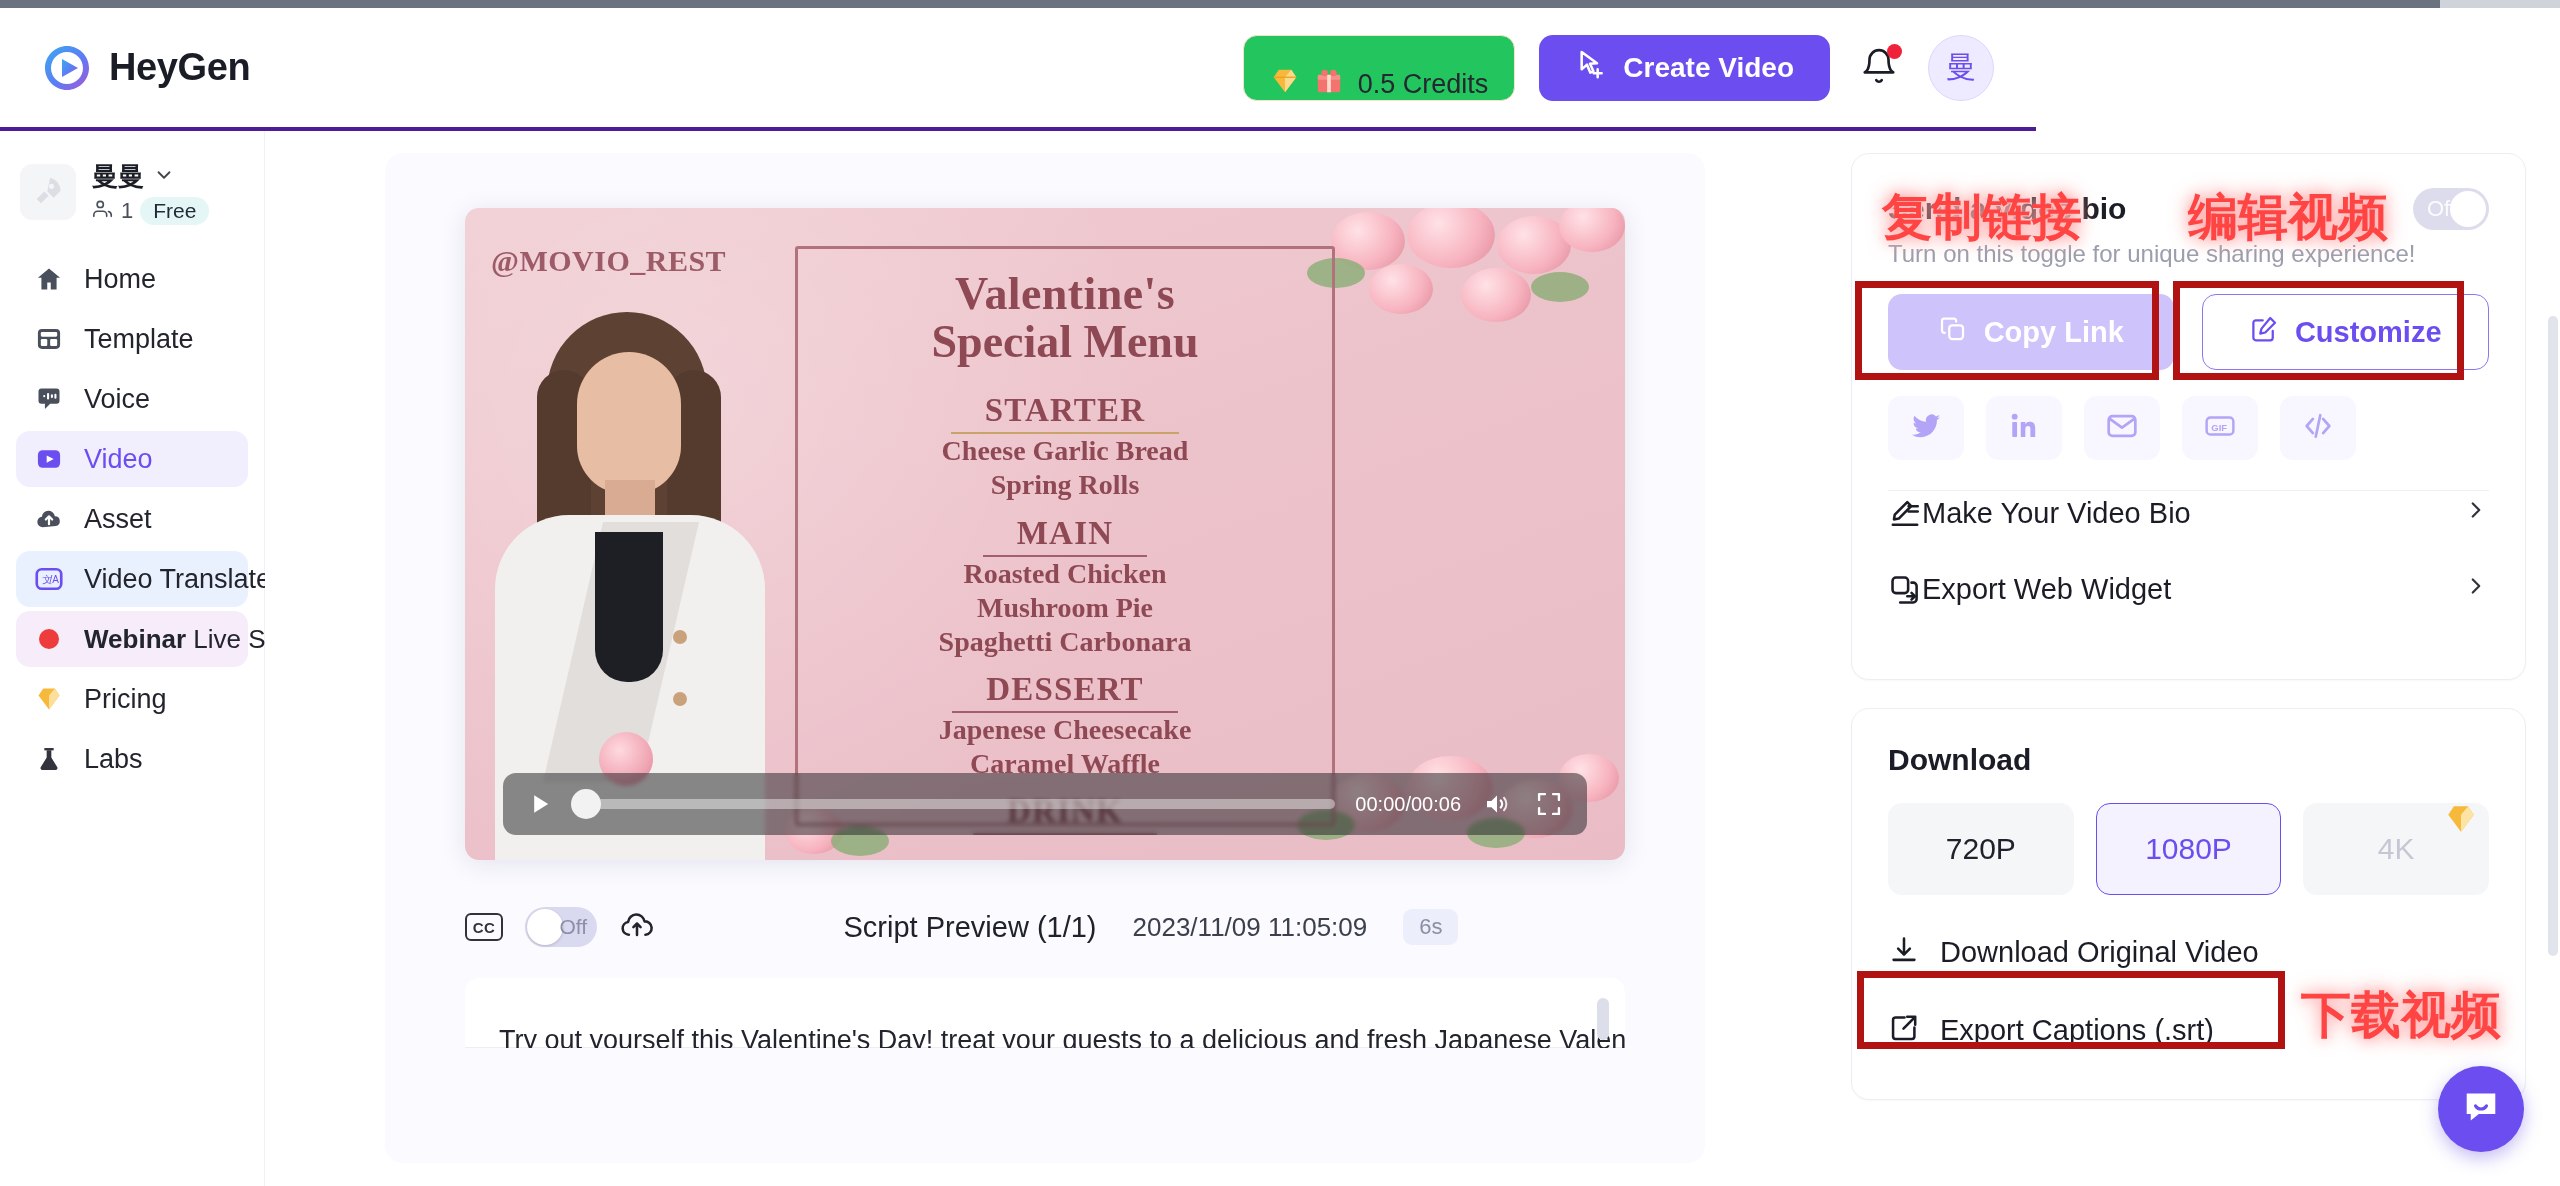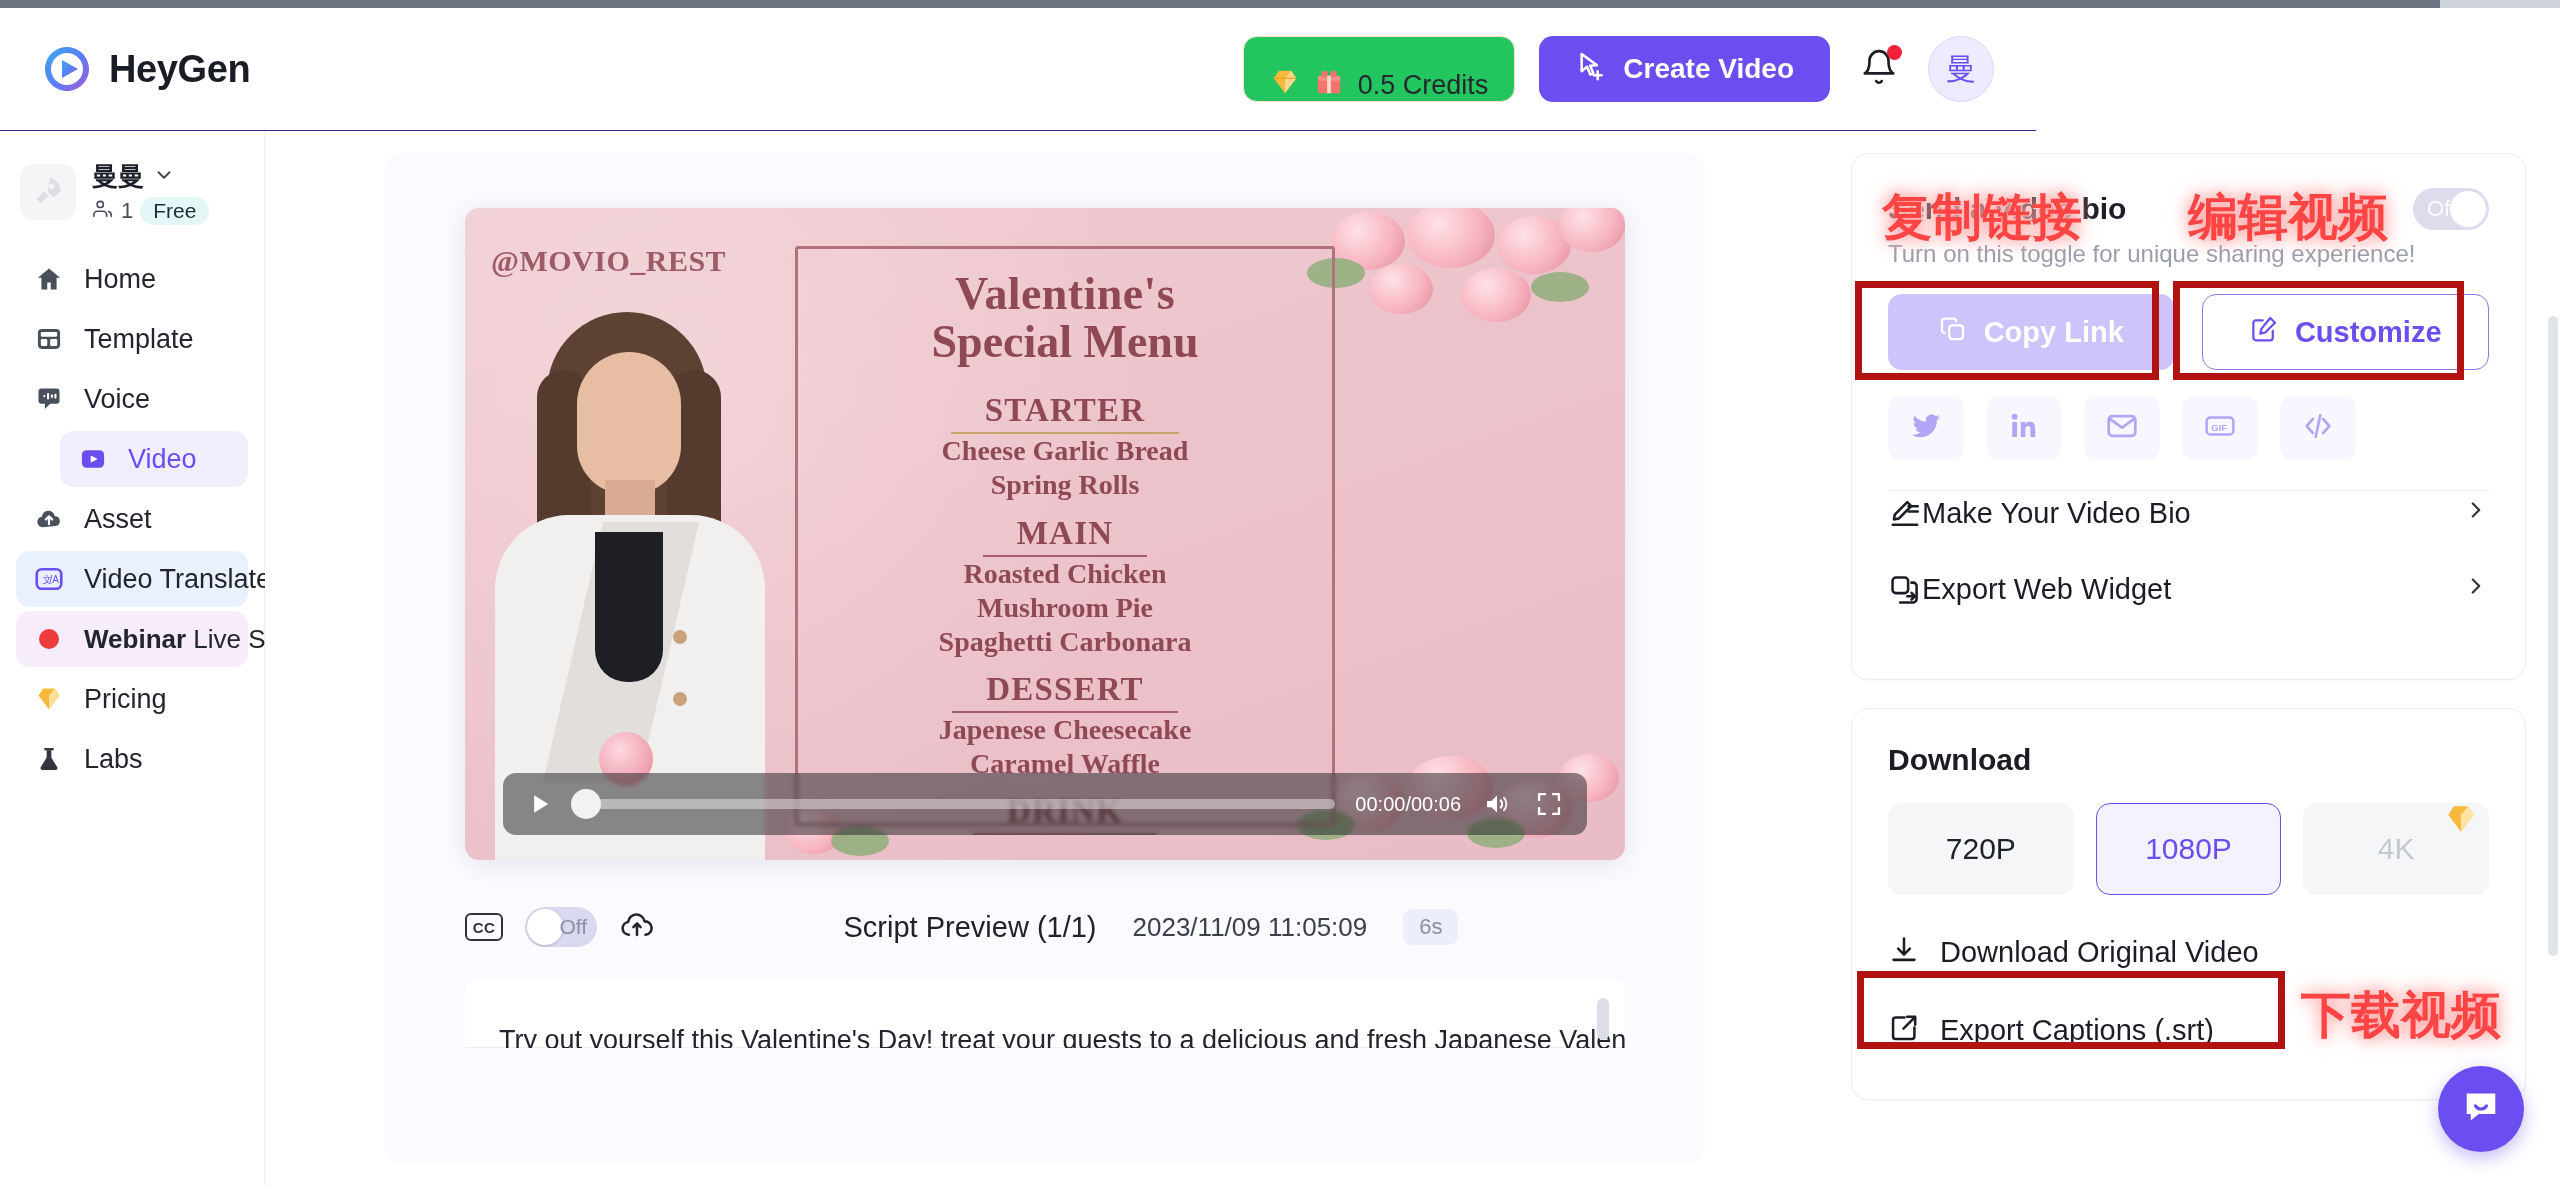--- a/index.html
+++ b/index.html
@@ -11,21 +11,21 @@
   }
   .app { position: relative; width: 2560px; height: 1186px; background:#fff; }
 
   
   .top-strip { position:absolute; top:0; left:0; width:2560px; height:8px; background:#6b7280; }
   .top-strip-right { position:absolute; top:0; right:0; width:120px; height:8px; background:#cfd3da; }
 
   
   .header {
     position:absolute; top:8px; left:0; width:2036px; height:123px;
-    background:#fff; border-bottom:1px solid #4c1d95;
+    background:#fff; border-bottom:4px solid #4c1d95;
     display:flex; align-items:center; padding:0 42px 0 42px;
   }
   .brand { display:flex; align-items:center; gap:17px; }
   .brand-logo { width:50px; height:50px; flex:0 0 50px; }
   .brand-name { font-size:38px; font-weight:700; color:#1b1d26; letter-spacing:-0.4px; }
 
   .header-right { margin-left:auto; display:flex; align-items:center; gap:24px; }
 
   .credits-pill {
     display:flex; align-items:flex-end; gap:14px;
@@ -72,21 +72,21 @@
     padding:2px 13px; border-radius:999px;
   }
 
   .nav { display:flex; flex-direction:column; gap:4px; margin-top:8px; }
   .nav-item {
     display:flex; align-items:center; gap:20px;
     height:56px; padding:0 18px; border-radius:14px;
     cursor:pointer; position:relative;
   }
   .nav-label { font-size:27px; color:#23252e; white-space:nowrap;text-align:right; }
-  .nav-item.active { background:#f1eefe;margin-left:44px; }
+  .nav-item.active { background:#f1eefe; }
   .nav-item.active .nav-label { color:#6c4df0; }
   .nav-icon { width:30px; height:30px; flex:0 0 30px; display:flex; align-items:center; justify-content:center; }
   .nav-item.translate { background:#eaf1fe; }
   .nav-item.webinar { background:#f6ecfa; }
   .nav-item .chev { margin-left:auto; color:#555a68; }
   .webinar-label { font-size:26px; color:#23252e; white-space:nowrap; }
   .webinar-label b { font-weight:700; }
   .red-dot { width:20px; height:20px; border-radius:50%; background:#ee3b3b; flex:0 0 20px; margin:0 5px; }
 
   

